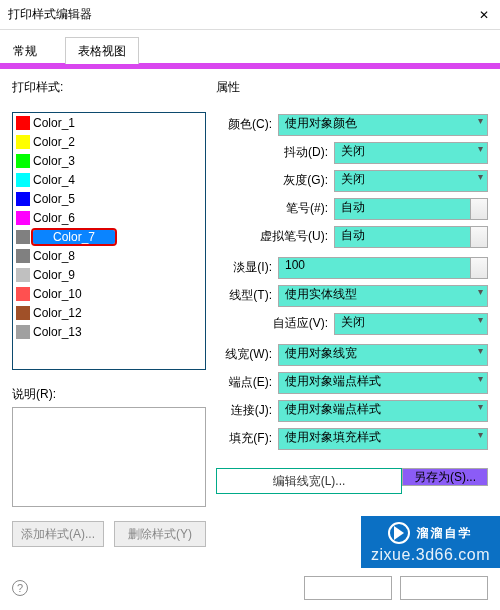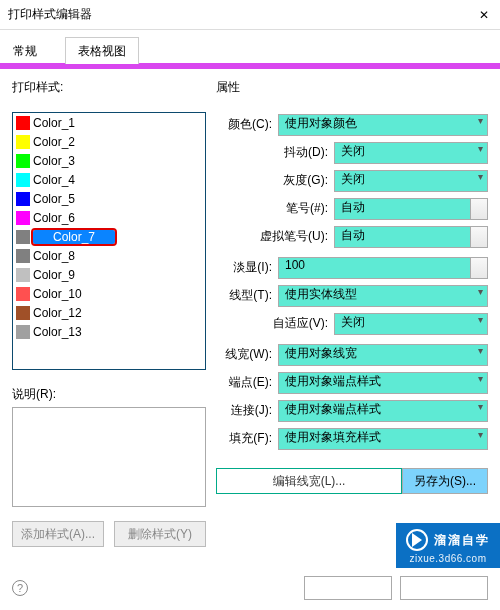--- a/index.html
+++ b/index.html
@@ -23,32 +23,32 @@
   .btnrow { display: flex; gap: 10px; margin-top: 14px; }
   .btnrow .btn { flex: 1; height: 26px; border: 1px solid #bbb; background: #eee; color: #888; display: flex; align-items: center; justify-content: center; }
   .proprow { display: flex; align-items: center; height: 25px; margin-bottom: 3px; }
   .proprow .plabel { width: 62px; text-align: right; padding-right: 6px; }
   .proprow .pinput { flex: 1; height: 22px; border: 1px solid #aaa; background: #5eead4; display: flex; align-items: flex-start; padding: 0 6px; position: relative; }
   .pinput .caret { position: absolute; right: 4px; font-size: 10px; color: #555; }
   .pinput.num::after { content: ""; position: absolute; right: 0; top: 0; width: 16px; height: 100%; border-left: 1px solid #aaa; background: linear-gradient(#f8f8f8,#e8e8e8); }
   .pinput.num .up, .pinput.num .dn { position: absolute; right: 3px; font-size: 8px; color: #555; }
   .pinput.num .up { top: 1px; } .pinput.num .dn { bottom: 1px; }
   .lwbtn { border: 1px solid #0a8; background: #fff; color: #333; height: 26px; display: flex; align-items: center; justify-content: center; width: 120px; }
-  .savebtn { border: 1px solid #aaa; background: #7dd3fc; height: 26px; display: flex; align-items: center; justify-content: center; width: 86px; }
+  .savebtn { border: 1px solid #aaa; background: #8b5cf6; height: 18px; display: flex; align-items: center; justify-content: center; width: 86px; }
   .rightwrap { display: flex; flex-direction: column; height: 100%; }
   .rightinner { flex: 1; }
   .rightbtns { display: flex; gap: 0; justify-content: flex-end; margin-top: 14px; }
   .rightbtns .lwbtn { flex: 1; }
   .footer { position: absolute; bottom: 10px; left: 12px; right: 12px; display: flex; align-items: center; }
   .help { width: 16px; height: 16px; border: 1px solid #888; border-radius: 50%; display: flex; align-items: center; justify-content: center; color: #888; font-size: 11px; }
   .footer .spacer { flex: 1; }
   .fbtn { width: 88px; height: 24px; border: 1px solid #aaa; margin-left: 8px; display: flex; align-items: center; justify-content: center; background: #fff; }
   .watermark { position: absolute; right: 0; bottom: 42px; background: #0b70c4; color: #fff; padding: 6px 10px 4px; display: flex; flex-direction: column; align-items: center; }
   .watermark .logo { display: flex; align-items: center; gap: 6px; font-size: 16px; font-weight: bold; letter-spacing: 2px; }
-  .watermark .url { font-size: 10px; letter-spacing: 0.5px; margin-top: 2px; opacity: .9; }
+  .watermark .url { font-size: 16px; letter-spacing: 0.5px; margin-top: 2px; opacity: .9; }
   .watermark .tri { width: 0; height: 0; border-left: 10px solid #fff; border-top: 7px solid transparent; border-bottom: 7px solid transparent; display: inline-block; }
   .watermark .circ { width: 22px; height: 22px; border: 2px solid #fff; border-radius: 50%; display: flex; align-items: center; justify-content: center; }
 </style>
 </head>
 <body>
 
 <div class="titlebar">
   <span class="title">打印样式编辑器</span>
   <span class="close">✕</span>
 </div>

